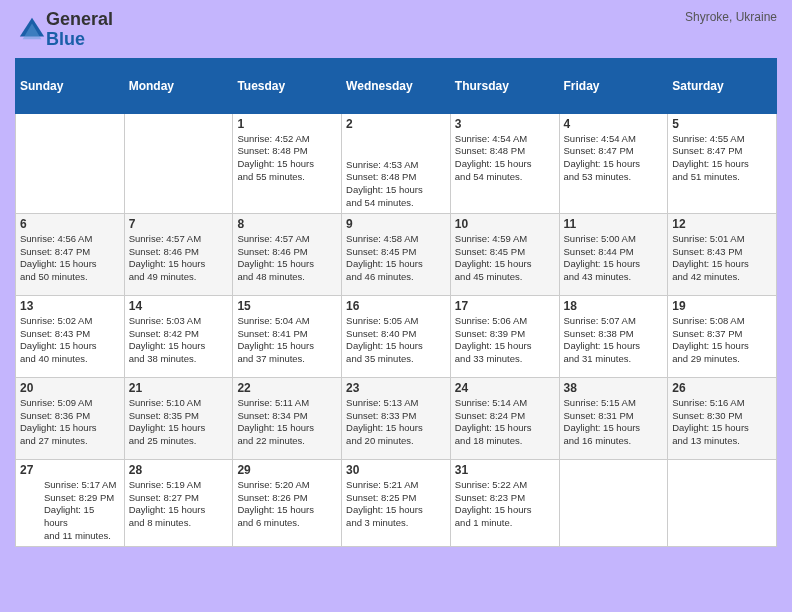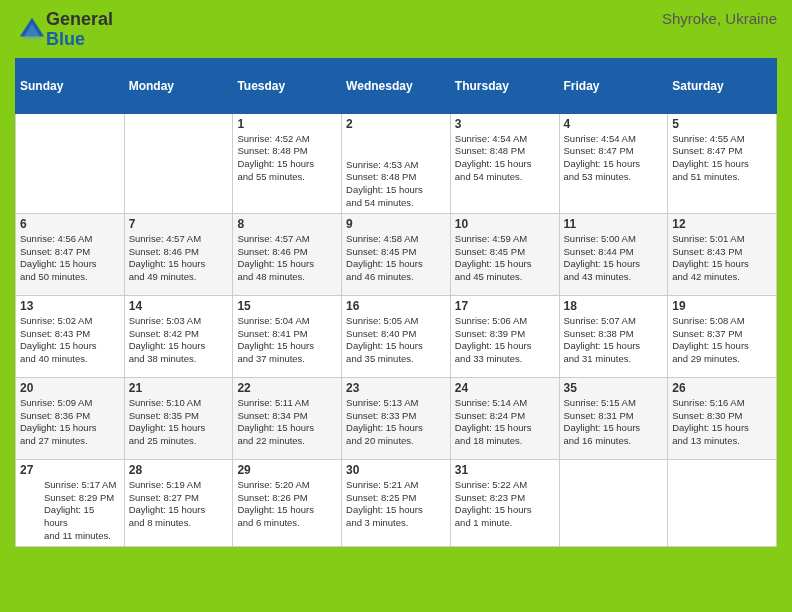--- a/index.html
+++ b/index.html
@@ -6,21 +6,21 @@
     body {
       font-family: Arial, sans-serif;
       background: #fff;
       width: 792px;
       height: 612px;
       overflow: hidden;
     }
     .page {
       width: 792px;
       height: 612px;
-      background: #84cc16;
+      background: #c4b5fd;
       padding: 10px 15px;
     }
     .header {
       display: flex;
       justify-content: space-between;
       align-items: flex-start;
       margin-bottom: 8px;
     }
     .logo {
       display: flex;
@@ -49,21 +49,21 @@
     .title-block {
       text-align: right;
     }
     .title-month {
       font-size: 36px;
       font-weight: bold;
       color: #333;
       line-height: 1.1;
     }
     .title-location {
-      font-size: 15px;
+      font-size: 12px;
       color: #555;
     }
     .calendar {
       width: 100%;
       border-collapse: collapse;
       border: 1px solid #ccc;
     }
     .calendar th {
       background: #1a5fa8;
       color: #fff;
@@ -306,21 +306,21 @@
 and 20 minutes.</div>
           </td>
           <td>
             <span class="day-number">24</span>
             <div class="day-info" style="white-space: pre-line;">Sunrise: 5:14 AM
 Sunset: 8:24 PM
 Daylight: 15 hours
 and 18 minutes.</div>
           </td>
           <td>
-            <span class="day-number">35</span>
+            <span class="day-number">38</span>
             <div class="day-info" style="white-space: pre-line;">Sunrise: 5:15 AM
 Sunset: 8:31 PM
 Daylight: 15 hours
 and 16 minutes.</div>
           </td>
           <td>
             <span class="day-number">26</span>
             <div class="day-info" style="white-space: pre-line;">Sunrise: 5:16 AM
 Sunset: 8:30 PM
 Daylight: 15 hours

